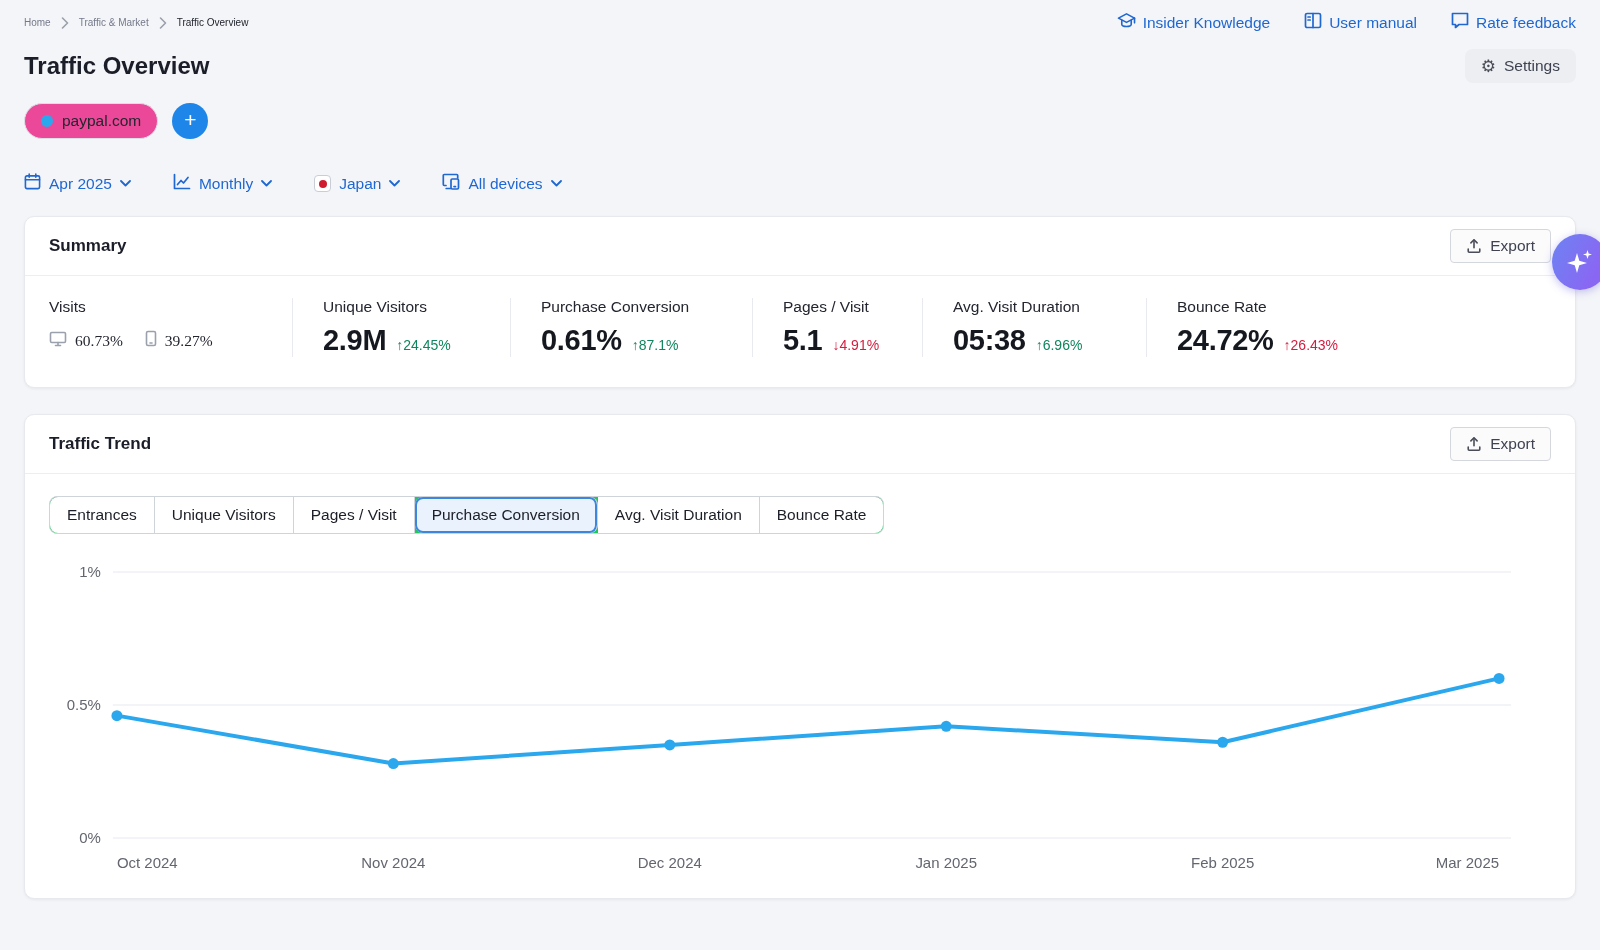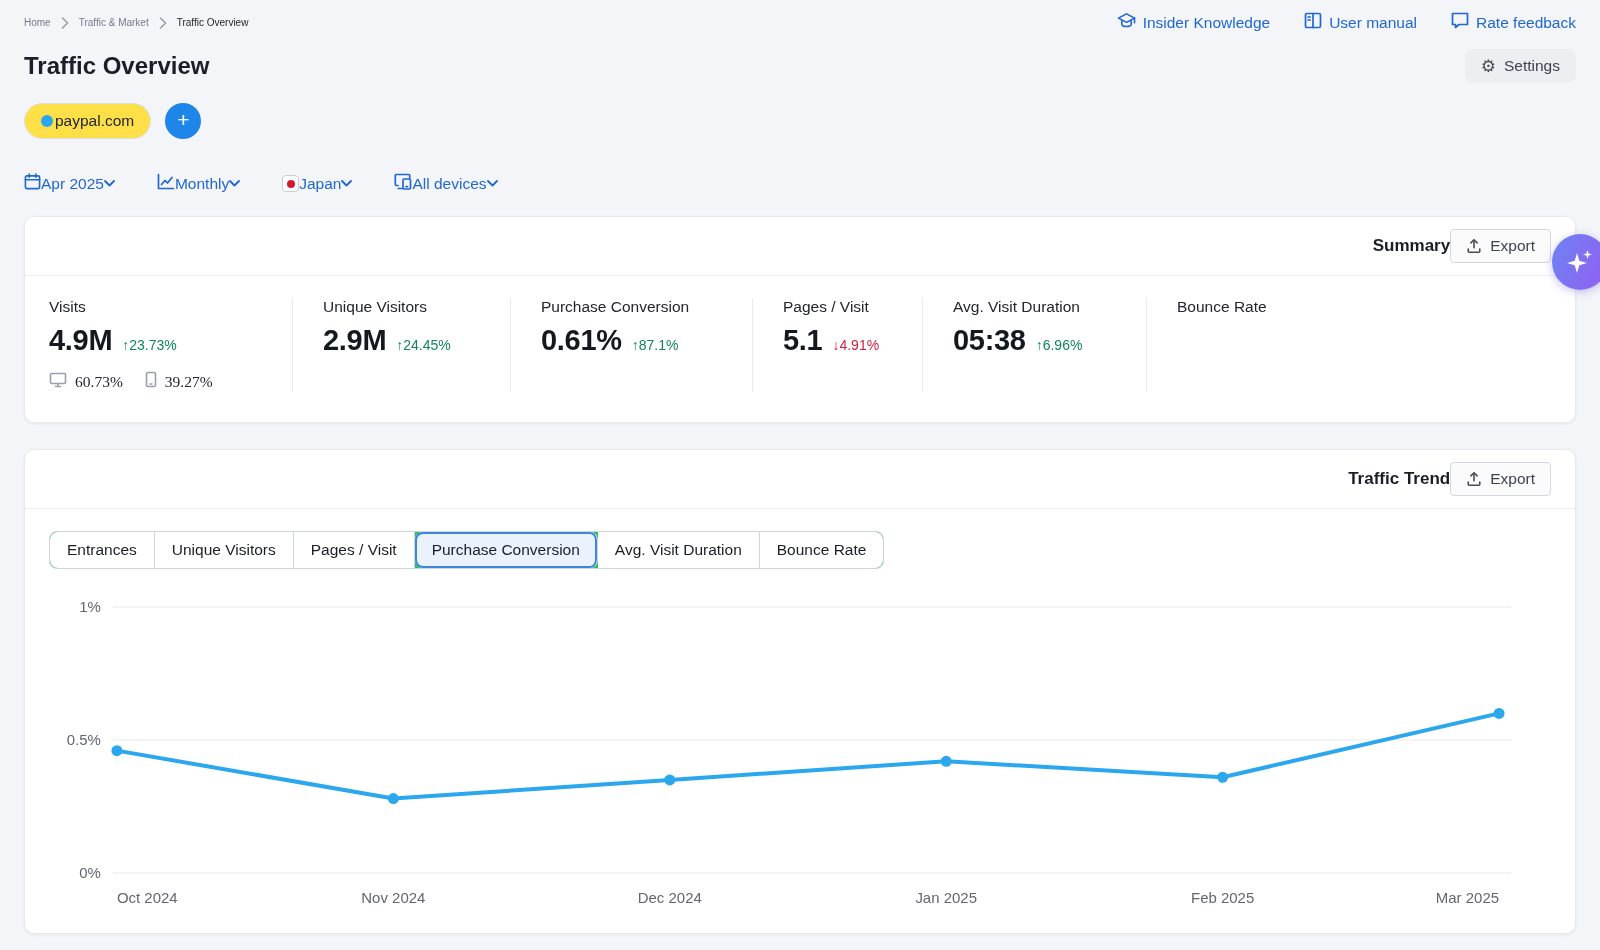--- a/index.html
+++ b/index.html
@@ -29,46 +29,46 @@
     display:flex; align-items:center; gap:8px;
     background:#eceef2; border:none; border-radius:8px;
     padding:8px 16px; font-size:15.5px; color:#3f4250;
     font-family:inherit; cursor:pointer;
   }
   .gear { font-family:"DejaVu Sans", sans-serif; font-size:17px; color:#4a4d57; line-height:1; }
 
   
   .chips-row { display:flex; align-items:center; gap:14px; margin-top:20px; }
   .chip {
-    display:flex; align-items:center; gap:2px;
-    background:#fde047; border:1px solid #dcdfe6; border-radius:18px;
+    display:flex; align-items:center; gap:9px;
+    background:#ec4899; border:1px solid #dcdfe6; border-radius:18px;
     height:36px; padding:0 16px; font-size:15.5px; color:#23252f; cursor:pointer;
   }
   .chip-dot { width:12px; height:12px; border-radius:50%; background:#2ba7ee; }
   .add-btn {
     width:36px; height:36px; border-radius:50%; border:none;
     background:#1d86e8; color:#fff; font-size:21px; line-height:1;
     display:flex; align-items:center; justify-content:center; cursor:pointer;
     font-family:inherit; padding-bottom:3px;
   }
 
   
   .filters-row { display:flex; align-items:center; gap:42px; margin-top:34px; }
-  .filter { display:flex; align-items:center; color:#1f67d1; font-size:15.5px; font-weight:500; cursor:pointer; }
+  .filter { display:flex; align-items:center; gap:8px; color:#1f67d1; font-size:15.5px; font-weight:500; cursor:pointer; }
   .filter svg { stroke:#1f67d1; }
   .flag { width:17px; height:17px; border-radius:4px; background:#fff; border:1px solid #c9cdd6; position:relative; }
   .flag::after { content:""; position:absolute; left:50%; top:50%; width:8px; height:8px; margin:-4px 0 0 -4px; border-radius:50%; background:#d01b2e; }
 
   
   .card {
     background:#fff; border:1px solid #e7e9ee; border-radius:10px;
     margin-top:22px; box-shadow:0 1px 3px rgba(20,24,40,.06);
   }
   .card-header {
-    display:flex; justify-content:flex-end; align-items:center;
+    display:flex; justify-content:space-between; align-items:center;
     padding:12px 24px; border-bottom:1px solid #eceef2; min-height:52px;
   }
   .card-header h2 { font-size:17px; font-weight:700; color:#1b1e28; }
   .export-btn {
     display:flex; align-items:center; gap:8px;
     background:#fbfbfc; border:1px solid #d4d7de; border-radius:4px;
     padding:7px 15px; font-size:15.5px; color:#3f4250; font-family:inherit; cursor:pointer;
   }
   .export-btn svg { stroke:#4a4d57; }
 
@@ -237,24 +237,20 @@
             <path d="M9 11V2.5"></path>
             <path d="M5.5 5.5L9 2l3.5 3.5"></path>
             <path d="M2.5 12.5V15a1 1 0 001 1h11a1 1 0 001-1v-2.5"></path>
           </svg>
         <span>Export</span>
       </button>
     </div>
     <div class="metrics">
       <div class="metric m-visits">
         <div class="metric-label">Visits</div>
-        <div class="metric-value-row">
-          <span class="metric-value">4.9M</span>
-          <span class="chg positive">↑23.73%</span>
-        </div>
         <div class="device-split">
           <span>
             <svg width="18" height="16" viewBox="0 0 18 16" fill="none" stroke-width="1.6" stroke-linecap="round">
                 <rect x="1.5" y="1.5" width="15" height="10" rx="1.2"></rect>
                 <path d="M6.5 14.5h5M9 11.5v3"></path>
               </svg>
           </span>
           <span>60.73%</span>
           <span class="gap"></span>
           <span>
@@ -289,20 +285,24 @@
       </div>
       <div class="metric m-avd">
         <div class="metric-label">Avg. Visit Duration</div>
         <div class="metric-value-row">
           <span class="metric-value">05:38</span>
           <span class="chg positive">↑6.96%</span>
         </div>
       </div>
       <div class="metric">
         <div class="metric-label">Bounce Rate</div>
+        <div class="metric-value-row">
+          <span class="metric-value">24.72%</span>
+          <span class="chg negative">↑26.43%</span>
+        </div>
       </div>
     </div>
   </section>
 
   <section class="card trend-card">
     <div class="card-header">
       <h2>Traffic Trend</h2>
       <button class="export-btn">
         <svg width="16" height="16" viewBox="0 0 18 18" fill="none" stroke-width="1.8" stroke-linecap="round" stroke-linejoin="round">
             <path d="M9 11V2.5"></path>

